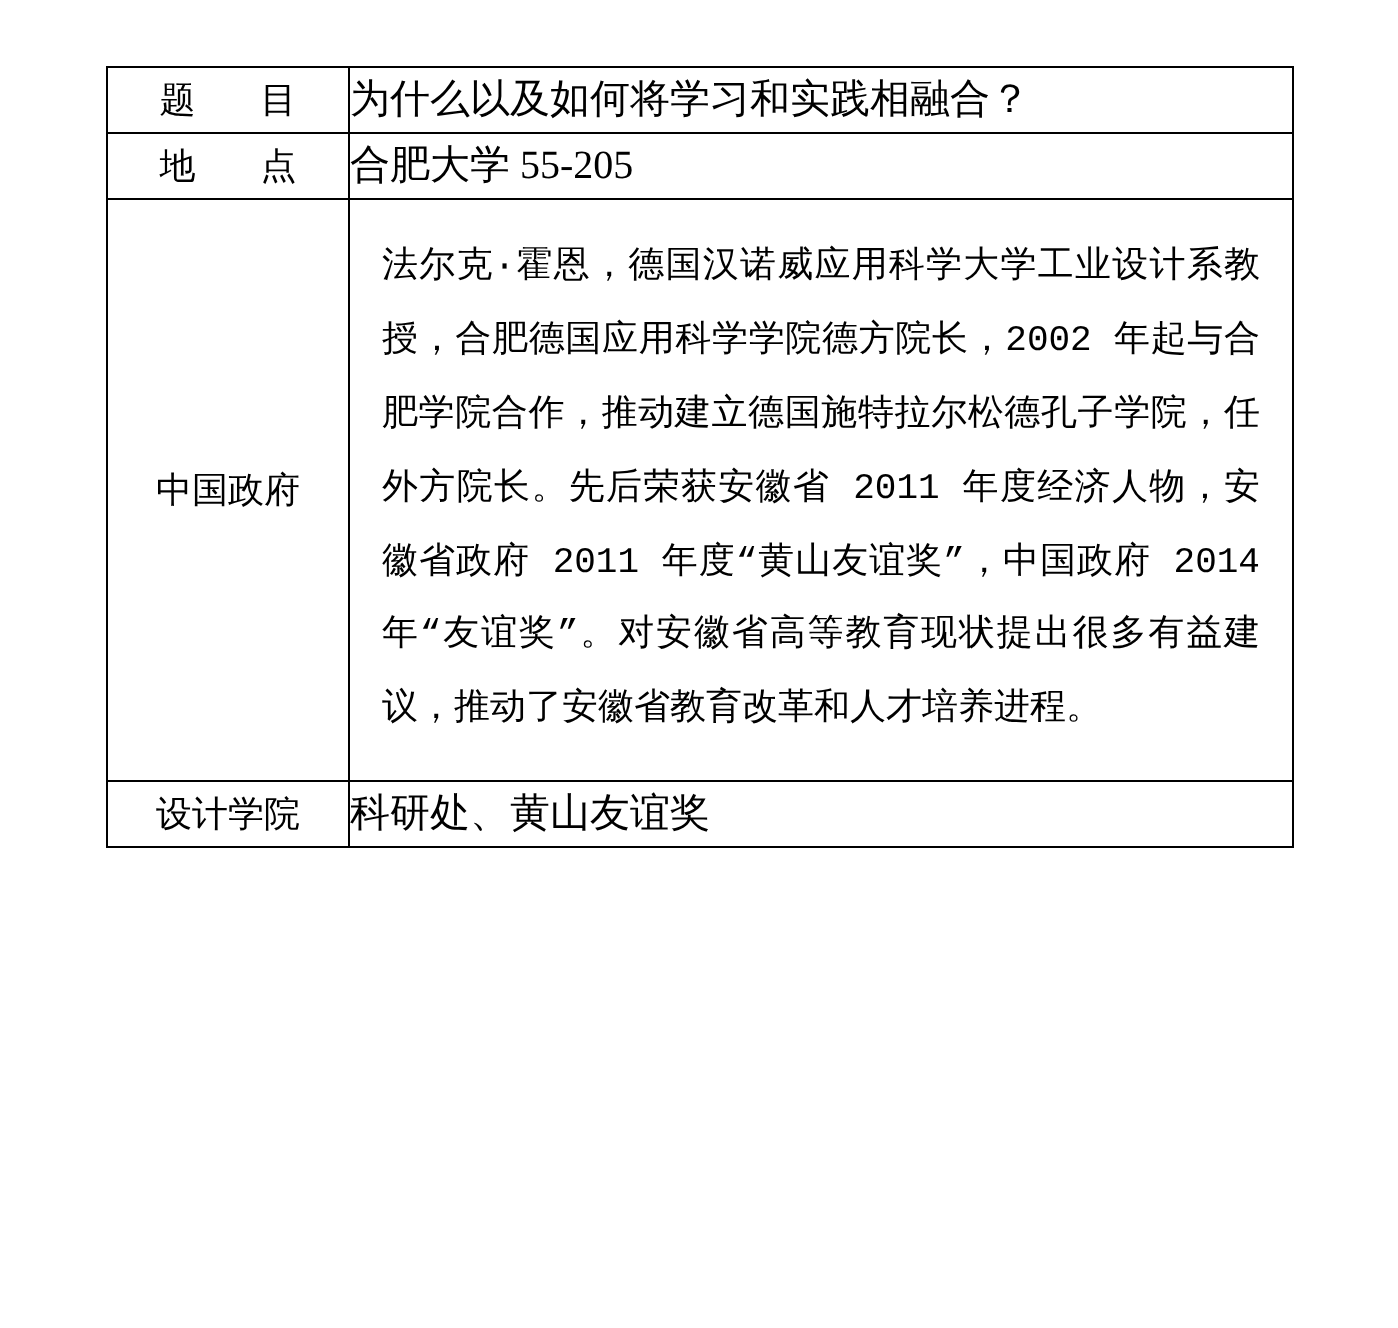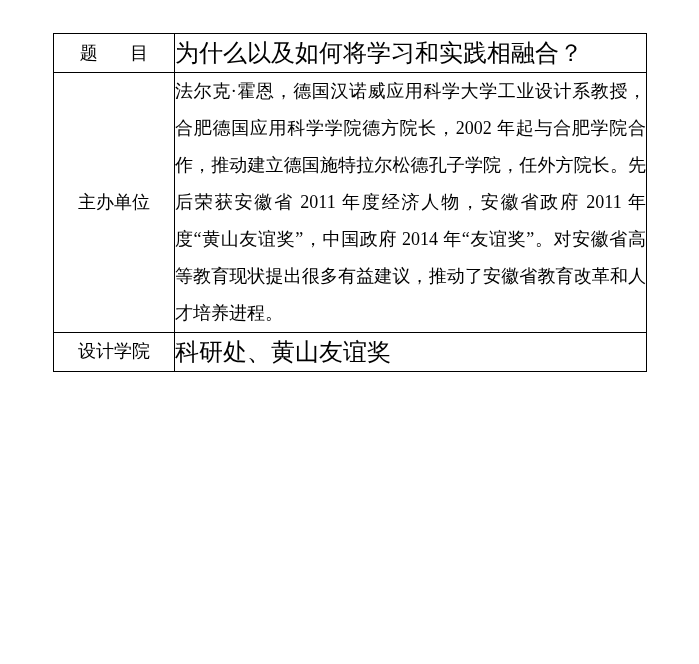--- a/index.html
+++ b/index.html
@@ -40,57 +40,64 @@
     letter-spacing: 0px;
     line-height: 1.5;
     padding: 8px 4px;
   }
   .label-cell .spaced2 {
     letter-spacing: 14px;
     padding-left: 14px;
   }
   .value-cell {
     padding: 9px 12px 9px 14px;
-    font-size: 24px;
+    font-size: 20px;
     line-height: 1.6;
     text-align: left;
   }
   .row-title .value-cell,
   .row-speaker .value-cell,
   .row-time .value-cell,
   .row-place .value-cell,
   .row-org .value-cell {
     height: 30px;
   }
   .bio-cell {
     padding: 16px 16px 16px 16px;
     font-size: 18px;
     line-height: 2.05;
     text-align: justify;
     text-justify: inter-ideograph;
   }
   .bio-cell p {
-    margin: 0;
+    margin: 16px;
     text-indent: 0;
+    font-family: Liberation Mono, monospace;
   }
 </style>
 </head>
 <body>
 
 <div class="page">
   <table class="lecture-table">
     <tbody>
       <tr class="row-title">
         <td class="label-cell">
           <span class="spaced2">题 目</span>
         </td>
         <td class="value-cell">为什么以及如何将学习和实践相融合？</td>
       </tr>
+      <tr class="row-place">
+        <td class="label-cell">
+          <span class="spaced2">地 点</span>
+        </td>
+        <td class="value-cell">合肥大学 55-205</td>
+      </tr>
       <tr class="row-bio">
-        <td class="label-cell">主办单位</td>
+        <td class="label-cell">中国政府</td>
         <td class="bio-cell">
           <p>法尔克·霍恩，德国汉诺威应用科学大学工业设计系教授，合肥德国应用科学学院德方院长，2002 年起与合肥学院合作，推动建立德国施特拉尔松德孔子学院，任外方院长。先后荣获安徽省 2011 年度经济人物，安徽省政府 2011 年度“黄山友谊奖”，中国政府 2014 年“友谊奖”。对安徽省高等教育现状提出很多有益建议，推动了安徽省教育改革和人才培养进程。</p>
         </td>
       </tr>
       <tr class="row-org">
         <td class="label-cell">设计学院</td>
         <td class="value-cell">科研处、黄山友谊奖</td>
       </tr>
     </tbody>
   </table>

